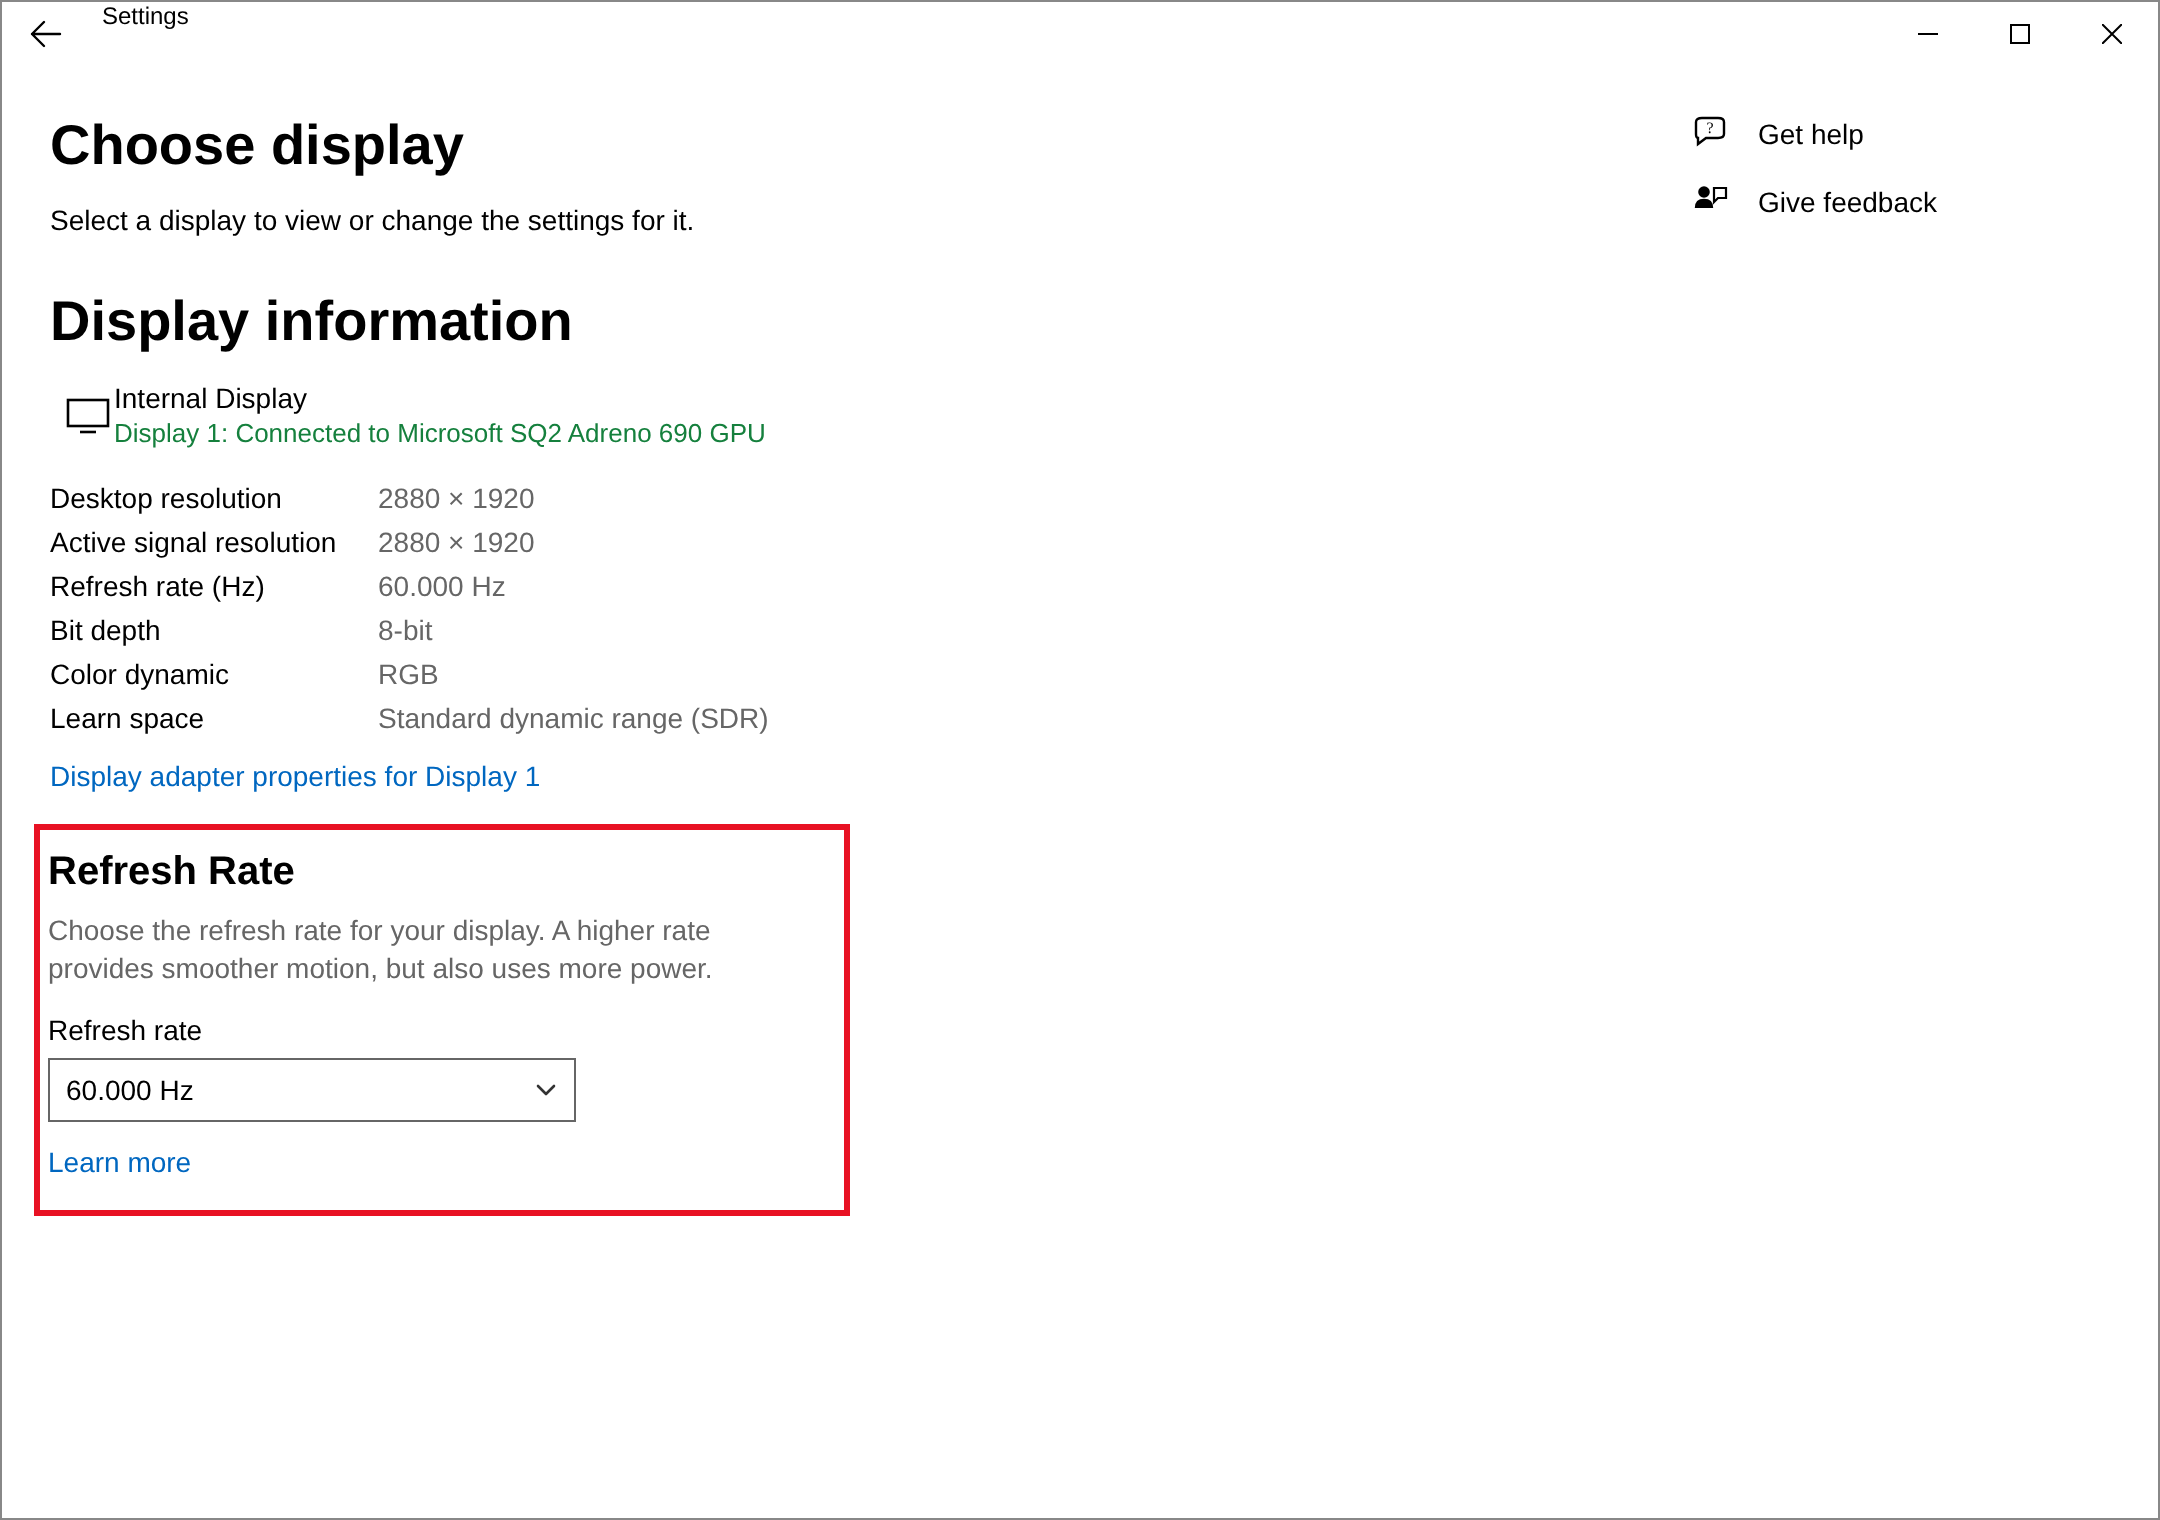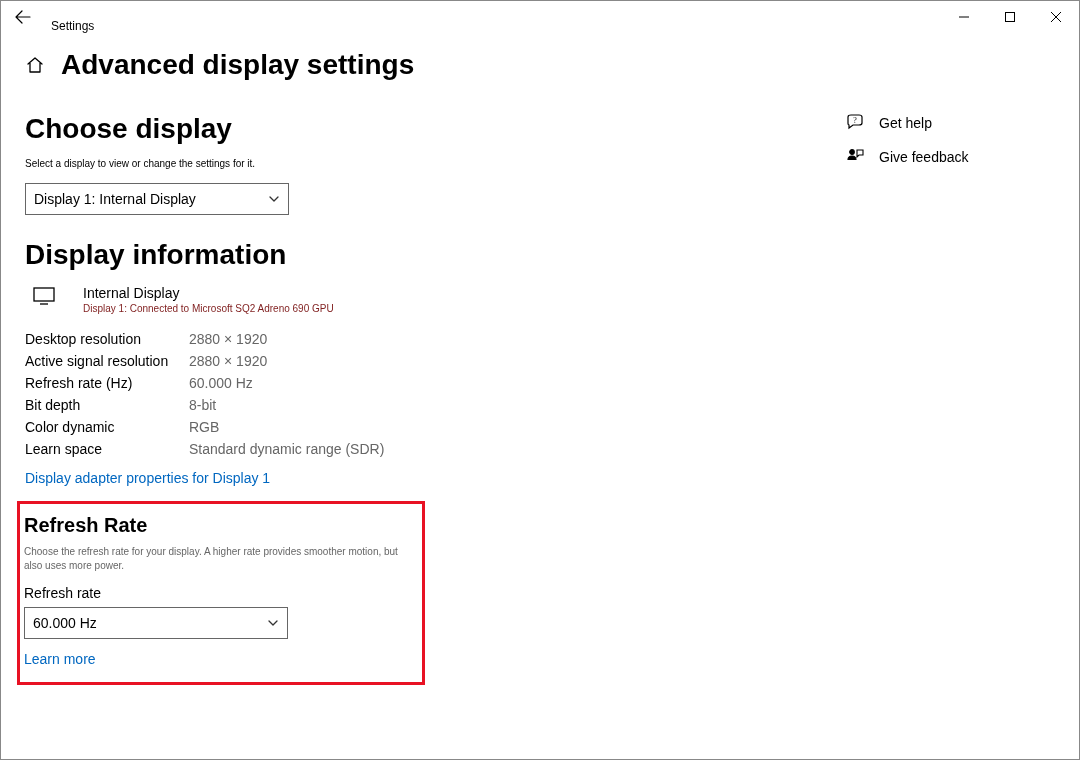--- a/index.html
+++ b/index.html
@@ -14,21 +14,21 @@
   .window {
     width: 1080px; height: 760px;
     border: 1px solid #888;
     position: relative;
     background: #fff;
   }
   
   .titlebar {
     height: 32px;
     display: flex;
-    align-items: flex-end;
+    align-items: flex-start;
     position: relative;
   }
   .titlebar .back {
     width: 44px; height: 32px;
     display: flex; align-items: center; justify-content: center;
     cursor: pointer;
   }
   .titlebar .app-title {
     font-size: 12px;
     margin-left: 6px;
@@ -66,21 +66,21 @@
     gap: 40px;
   }
   .main { flex: 0 0 780px; }
   .side { flex: 0 0 220px; padding-top: 24px; }
   .section-h {
     font-size: 28px;
     font-weight: 600;
     margin: 24px 0 12px 0;
   }
   .desc {
-    font-size: 10px;
+    font-size: 14px;
     color: #555;
     margin: 0 0 12px 0;
     line-height: 1.4;
   }
   .label-small {
     font-size: 14px;
     margin-bottom: 6px;
   }
   .combo {
     border: 1px solid #666;
@@ -99,33 +99,33 @@
     right: 8px;
     top: 50%;
     transform: translateY(-50%);
   }
   
   .dispinfo {
     margin-top: 14px;
   }
   .dispinfo-head {
     display: flex;
-    align-items: flex-start;
-    gap: 28px;
+    align-items: center;
+    gap: 2px;
     margin-left: 8px;
   }
   .monitor-icon {
     margin-top: 2px;
   }
   .dispinfo-head .name {
     font-size: 14px;
   }
   .dispinfo-head .sub {
-    font-size: 10px;
-    color: #7f1d1d;
+    font-size: 13px;
+    color: #15803d;
     margin-top: 2px;
   }
   .kv {
     margin-top: 14px;
   }
   .kv-row {
     display: flex;
     font-size: 14px;
     padding: 3px 0;
   }
@@ -196,42 +196,26 @@
           </svg>
       </div>
       <div class="ctrl">
         <svg width="10" height="10" viewBox="0 0 10 10">
             <path d="M0 0 L10 10 M10 0 L0 10" stroke="#000" stroke-width="1"></path>
           </svg>
       </div>
     </div>
   </div>
 
-  <div class="header">
-    <div class="home-icon">
-      <svg width="20" height="20" viewBox="0 0 20 20">
-        <path d="M3 9 L10 3 L17 9 M5 8 V17 H15 V8" stroke="#000" stroke-width="1.3" fill="none" stroke-linejoin="round" stroke-linecap="round"></path>
-      </svg>
-    </div>
-    <h1>Advanced display settings</h1>
-  </div>
 
   <div class="body">
     <div class="main">
 
       <div class="section-h">Choose display</div>
       <div class="desc" style="color:#000;">Select a display to view or change the settings for it.</div>
-      <div class="combo">
-        <span>Display 1: Internal Display</span>
-        <span class="chev">
-          <svg width="12" height="12" viewBox="0 0 12 12">
-              <path d="M2 4 L6 8 L10 4" stroke="#333" stroke-width="1.3" fill="none" stroke-linecap="round" stroke-linejoin="round"></path>
-            </svg>
-        </span>
-      </div>
 
       <div class="section-h">Display information</div>
       <div class="dispinfo">
         <div class="dispinfo-head">
           <div class="monitor-icon">
             <svg width="22" height="18" viewBox="0 0 22 18">
               <rect x="1" y="1" width="20" height="13" stroke="#000" stroke-width="1.3" fill="none"></rect>
               <path d="M7 17 H15" stroke="#000" stroke-width="1.3"></path>
             </svg>
           </div>

